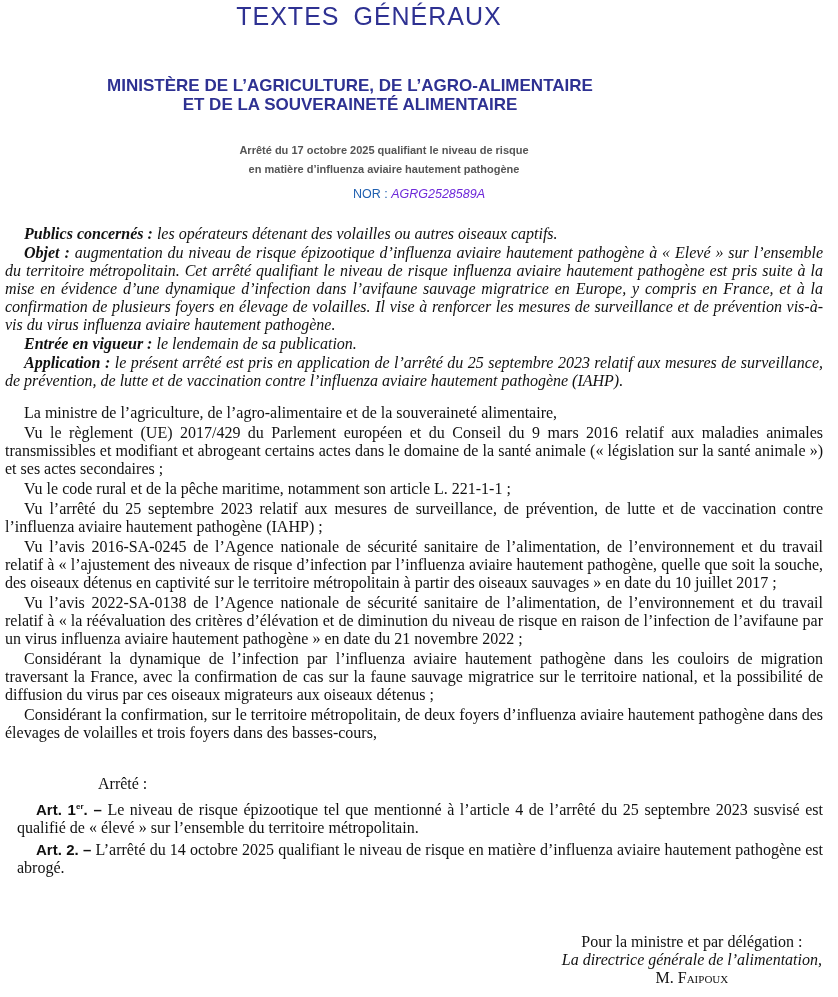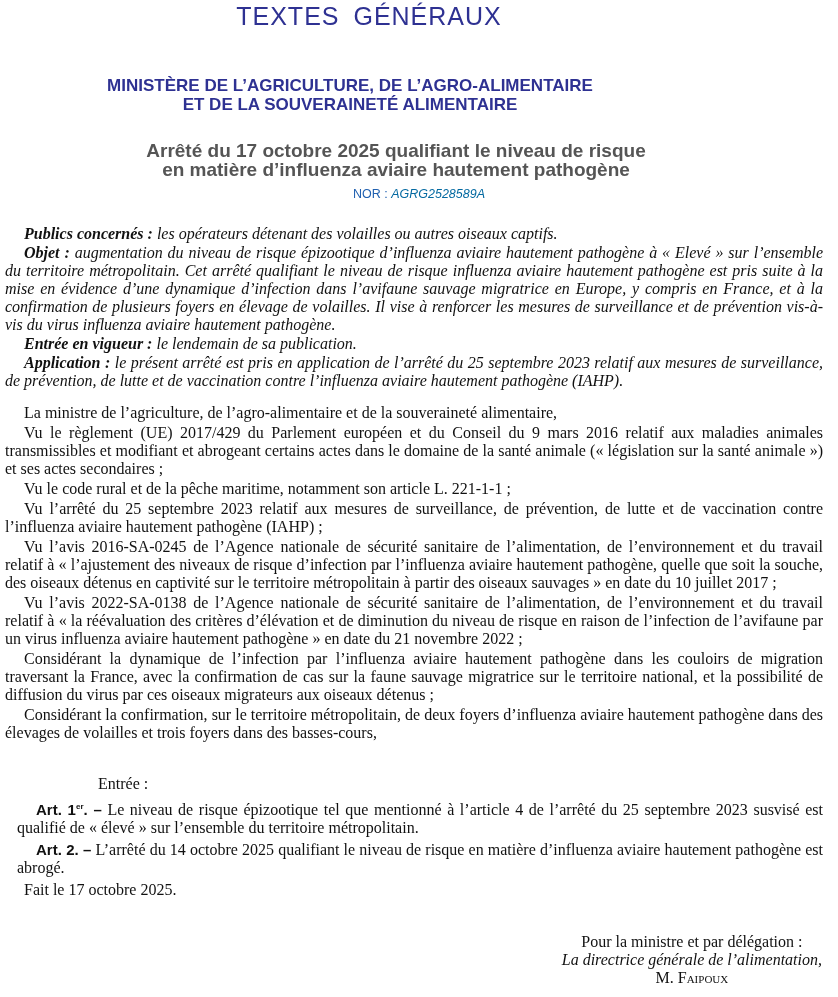--- a/index.html
+++ b/index.html
@@ -1,26 +1,26 @@
 <!DOCTYPE html>
 <html><head>
 <meta charset="utf-8">
 <style>
   html, body { margin:0; padding:0; background:#ffffff; }
   body { width:838px; height:997px; overflow:hidden; position:relative; color:#111; }
   .rubric { position:absolute; top:2px; left:0; width:738px; text-align:center;
     font-family:"Liberation Sans", sans-serif; font-size:25px; color:#2e3192; letter-spacing:1px; word-spacing:6px; }
   .ministry { position:absolute; top:76px; left:0; width:700px; text-align:center;
     font-family:"Liberation Sans", sans-serif; font-weight:bold; font-size:17px; line-height:19px; color:#2e3192; }
-  .title { position:absolute; top:141px; left:12px; width:768px; text-align:center;
-    font-family:"Liberation Sans", sans-serif; font-weight:bold; font-size:19px; line-height:19px; color:#555555; }
+  .title { position:absolute; top:141px; left:0; width:768px; text-align:center;
+    font-family:"Liberation Sans", sans-serif; font-weight:bold; font-size:11px; line-height:19px; color:#555555; }
   .nor { position:absolute; top:187px; left:0; width:838px; text-align:center;
     font-family:"Liberation Sans", sans-serif; font-size:12.5px; }
   .nor .lbl { color:#2060b0;text-align:center; }
-  .nor .val { color:#0369a1; font-style:italic; }
+  .nor .val { color:#6d28d9; font-style:italic; }
   .body { position:absolute; left:5px; width:818px; font-family:"Liberation Serif", serif; font-size:16px; line-height:18px; }
   .p { text-indent:19px; text-align:justify; margin:0; }
   .it { font-style:italic; }
   .b { font-weight:bold; }
   .summary { top:225px; }
   .summary .p { margin-bottom:1px; }
   .visas { top:404px; }
   .visas .p { margin-bottom:2px; }
   .arrete { top:775px; }
   .arrete-lbl { margin:0 0 5px 93px; }
@@ -62,23 +62,22 @@
   <p class="p">Vu le règlement (UE) 2017/429 du Parlement européen et du Conseil du 9 mars 2016 relatif aux maladies animales transmissibles et modifiant et abrogeant certains actes dans le domaine de la santé animale (« législation sur la santé animale ») et ses actes secondaires ;</p>
   <p class="p">Vu le code rural et de la pêche maritime, notamment son article L. 221-1-1 ;</p>
   <p class="p">Vu l’arrêté du 25 septembre 2023 relatif aux mesures de surveillance, de prévention, de lutte et de vaccination contre l’influenza aviaire hautement pathogène (IAHP) ;</p>
   <p class="p">Vu l’avis 2016-SA-0245 de l’Agence nationale de sécurité sanitaire de l’alimentation, de l’environnement et du travail relatif à « l’ajustement des niveaux de risque d’infection par l’influenza aviaire hautement pathogène, quelle que soit la souche, des oiseaux détenus en captivité sur le territoire métropolitain à partir des oiseaux sauvages » en date du 10 juillet 2017 ;</p>
   <p class="p">Vu l’avis 2022-SA-0138 de l’Agence nationale de sécurité sanitaire de l’alimentation, de l’environnement et du travail relatif à « la réévaluation des critères d’élévation et de diminution du niveau de risque en raison de l’infection de l’avifaune par un virus influenza aviaire hautement pathogène » en date du 21 novembre 2022 ;</p>
   <p class="p">Considérant la dynamique de l’infection par l’influenza aviaire hautement pathogène dans les couloirs de migration traversant la France, avec la confirmation de cas sur la faune sauvage migratrice sur le territoire national, et la possibilité de diffusion du virus par ces oiseaux migrateurs aux oiseaux détenus ;</p>
   <p class="p">Considérant la confirmation, sur le territoire métropolitain, de deux foyers d’influenza aviaire hautement pathogène dans des élevages de volailles et trois foyers dans des basses-cours,</p>
 </div>
 
 <div class="body arrete">
-  <p class="arrete-lbl">Entrée :</p>
+  <p class="arrete-lbl">Arrêté :</p>
   <p class="p art"><span class="num"><span>Art. 1</span><sup>er</sup><span>. –</span></span><span> Le niveau de risque épizootique tel que mentionné à l’article 4 de l’arrêté du 25 septembre 2023 susvisé est qualifié de « élevé » sur l’ensemble du territoire métropolitain.</span></p>
   <p class="p art"><span class="num"><span>Art. 2</span><span>. –</span></span><span> L’arrêté du 14 octobre 2025 qualifiant le niveau de risque en matière d’influenza aviaire hautement pathogène est abrogé.</span></p>
-  <p class="p">Fait le 17 octobre 2025.</p>
 </div>
 
 <div class="sig">
   <div>Pour la ministre et par délégation :</div>
   <div class="it">La directrice générale de l’alimentation,</div>
   <div class="sc">M. Faipoux</div>
 </div>
 
 </body></html>

